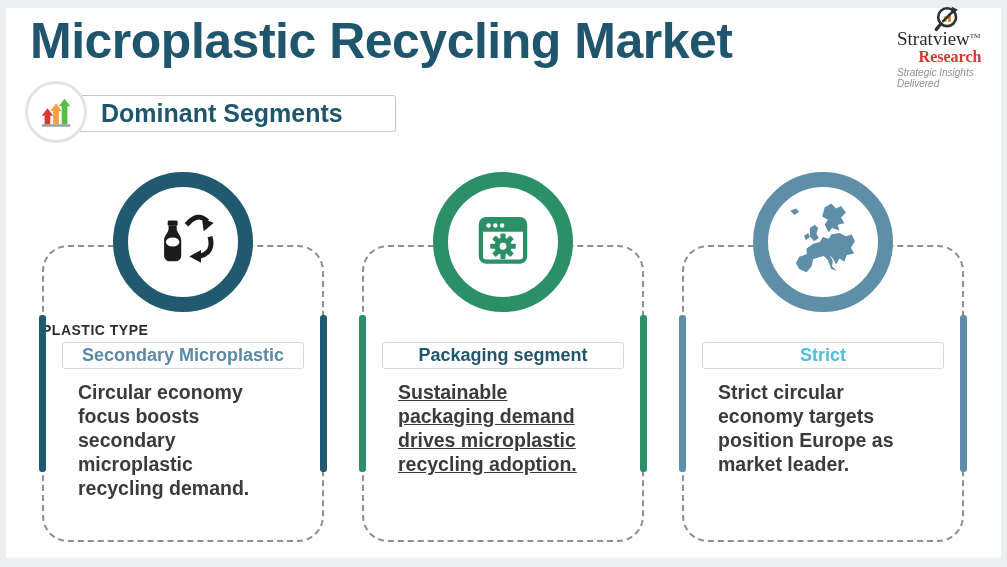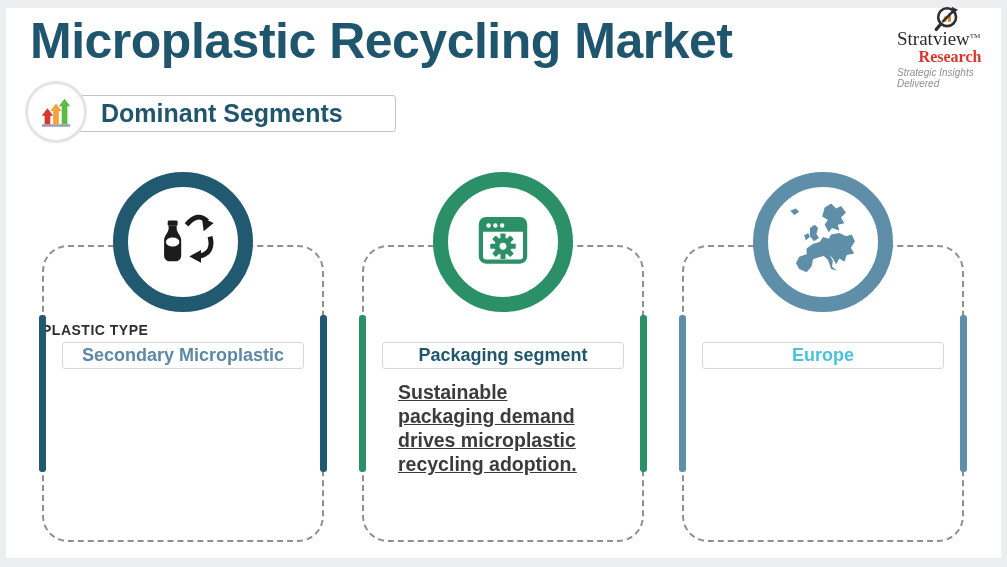--- a/index.html
+++ b/index.html
@@ -88,20 +88,25 @@
       <path d="M70,34 Q75,52 58,56" stroke-width="5.5" fill="none" style="stroke: rgb(28, 28, 28);"></path>
       <polygon points="60,49 60,63 47,56" style="fill: rgb(28, 28, 28);"></polygon>
     </svg>
   </div>
   <div class="bar" style="left: 39px; background-color: rgb(33, 90, 112);"></div>
   <div class="bar" style="left: 320px; background-color: rgb(33, 90, 112);"></div>
   <div class="card-category" style="left:42px;">PLASTIC TYPE</div>
   <div class="card-valuebox" style="left:62px;">
     <span style="color: rgb(93, 137, 166);">Secondary Microplastic</span>
   </div>
+  <div class="card-desc" style="left:78px;">Circular economy
+focus boosts
+secondary
+microplastic
+recycling demand.</div>
 
   <div class="card" style="left:362px;"></div>
   <div class="card-circle" style="left: 433px; border-color: rgb(43, 144, 103);">
     <svg width="68" height="68" viewBox="0 0 80 80">
       <rect x="14" y="13" width="52" height="50" rx="6" fill="none" stroke-width="5" style="stroke: rgb(43, 144, 103);"></rect>
       <path d="M14,19 a6,6 0 0 1 6,-6 h40 a6,6 0 0 1 6,6 v9 h-52 z" style="fill: rgb(43, 144, 103);"></path>
       <circle cx="23" cy="20.5" r="2.6" fill="#ffffff"></circle>
       <circle cx="31" cy="20.5" r="2.6" fill="#ffffff"></circle>
       <circle cx="39" cy="20.5" r="2.6" fill="#ffffff"></circle>
       <g transform="translate(40,45)" style="fill: rgb(43, 144, 103);">
@@ -152,15 +157,19 @@
         <path d="M52,8 L60,3 L66,9 L72,6 L78,14 L72,20 L76,27 L68,29 L70,36 L61,33 L57,38 L52,29 L56,23 L49,19 Z"></path>
         <path d="M34,33 L40,29 L44,33 L42,40 L45,45 L39,49 L34,43 Z"></path>
         <path d="M27,42 L32,39 L34,44 L29,48 Z"></path>
         <path d="M30,58 L38,52 L46,50 L50,44 L57,46 L60,41 L70,39 L78,43 L85,41 L89,49 L84,57 L88,64 L79,66 L76,74 L70,70 L66,77 L62,70 L58,66 L62,73 L61,80 L67,85 L60,83 L56,72 L51,67 L44,69 L38,71 L36,80 L30,87 L21,83 L17,76 L21,68 L30,65 Z"></path>
       </g>
     </svg>
   </div>
   <div class="bar" style="left: 679px; background-color: rgb(95, 142, 169);"></div>
   <div class="bar" style="left: 960px; background-color: rgb(95, 142, 169);"></div>
   <div class="card-valuebox" style="left:702px;">
-    <span style="color: rgb(76, 193, 218);">Europe</span>
+    <span style="color: rgb(76, 193, 218);">Strict</span>
   </div>
+  <div class="card-desc" style="left:718px;">Strict circular
+economy targets
+position Europe as
+market leader.</div>
 </div>
 
 </body></html>

